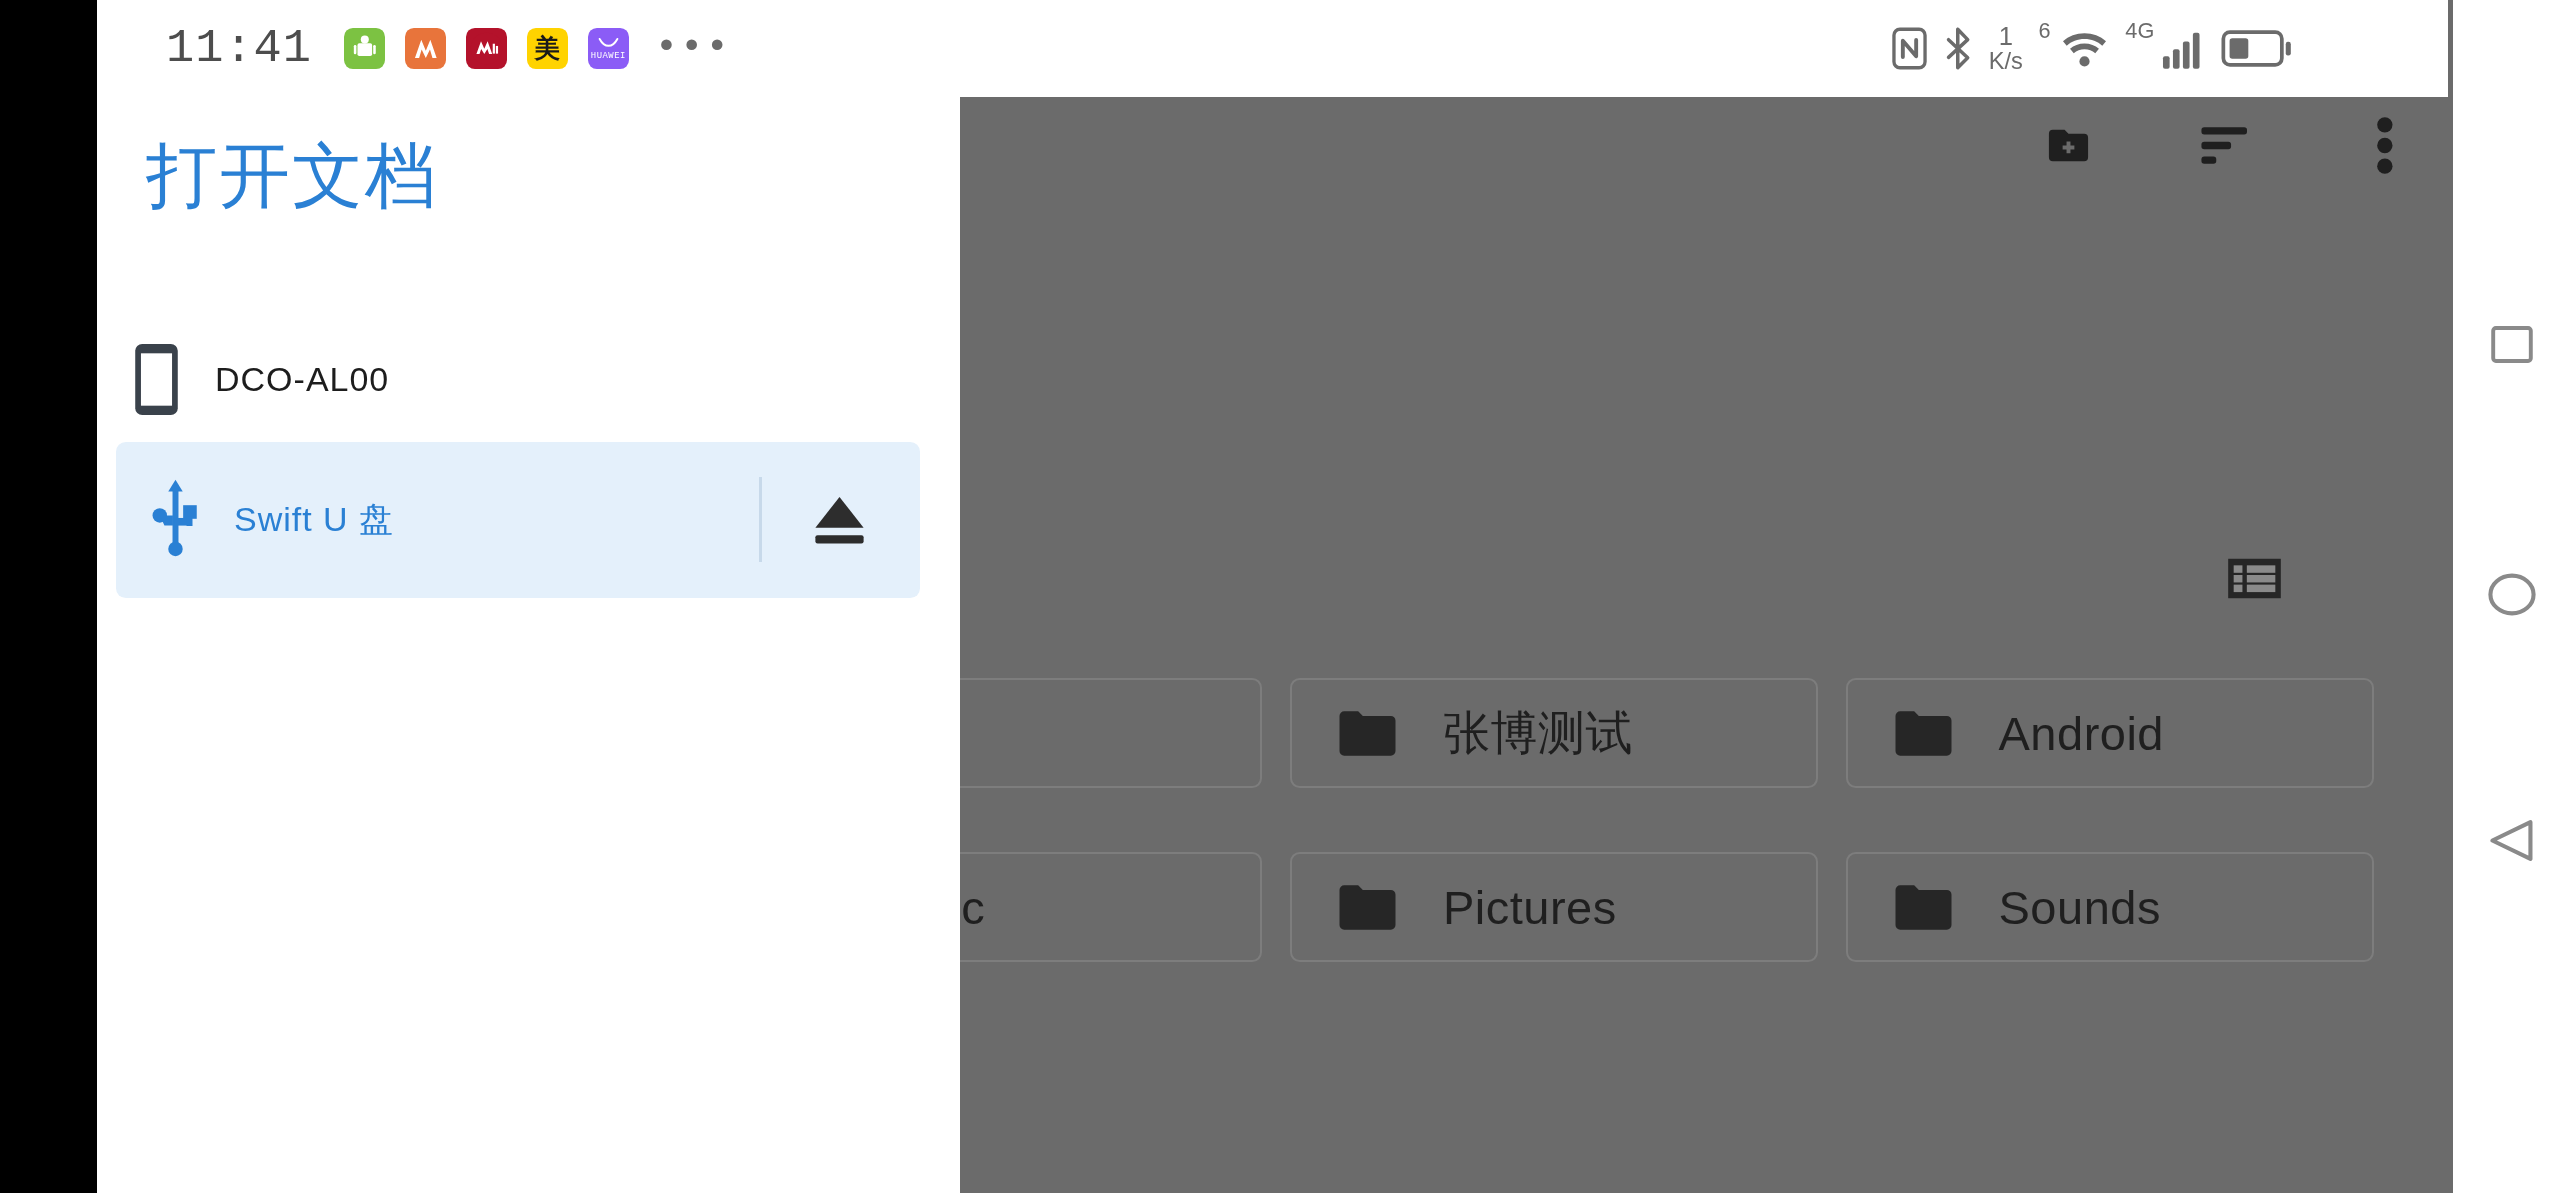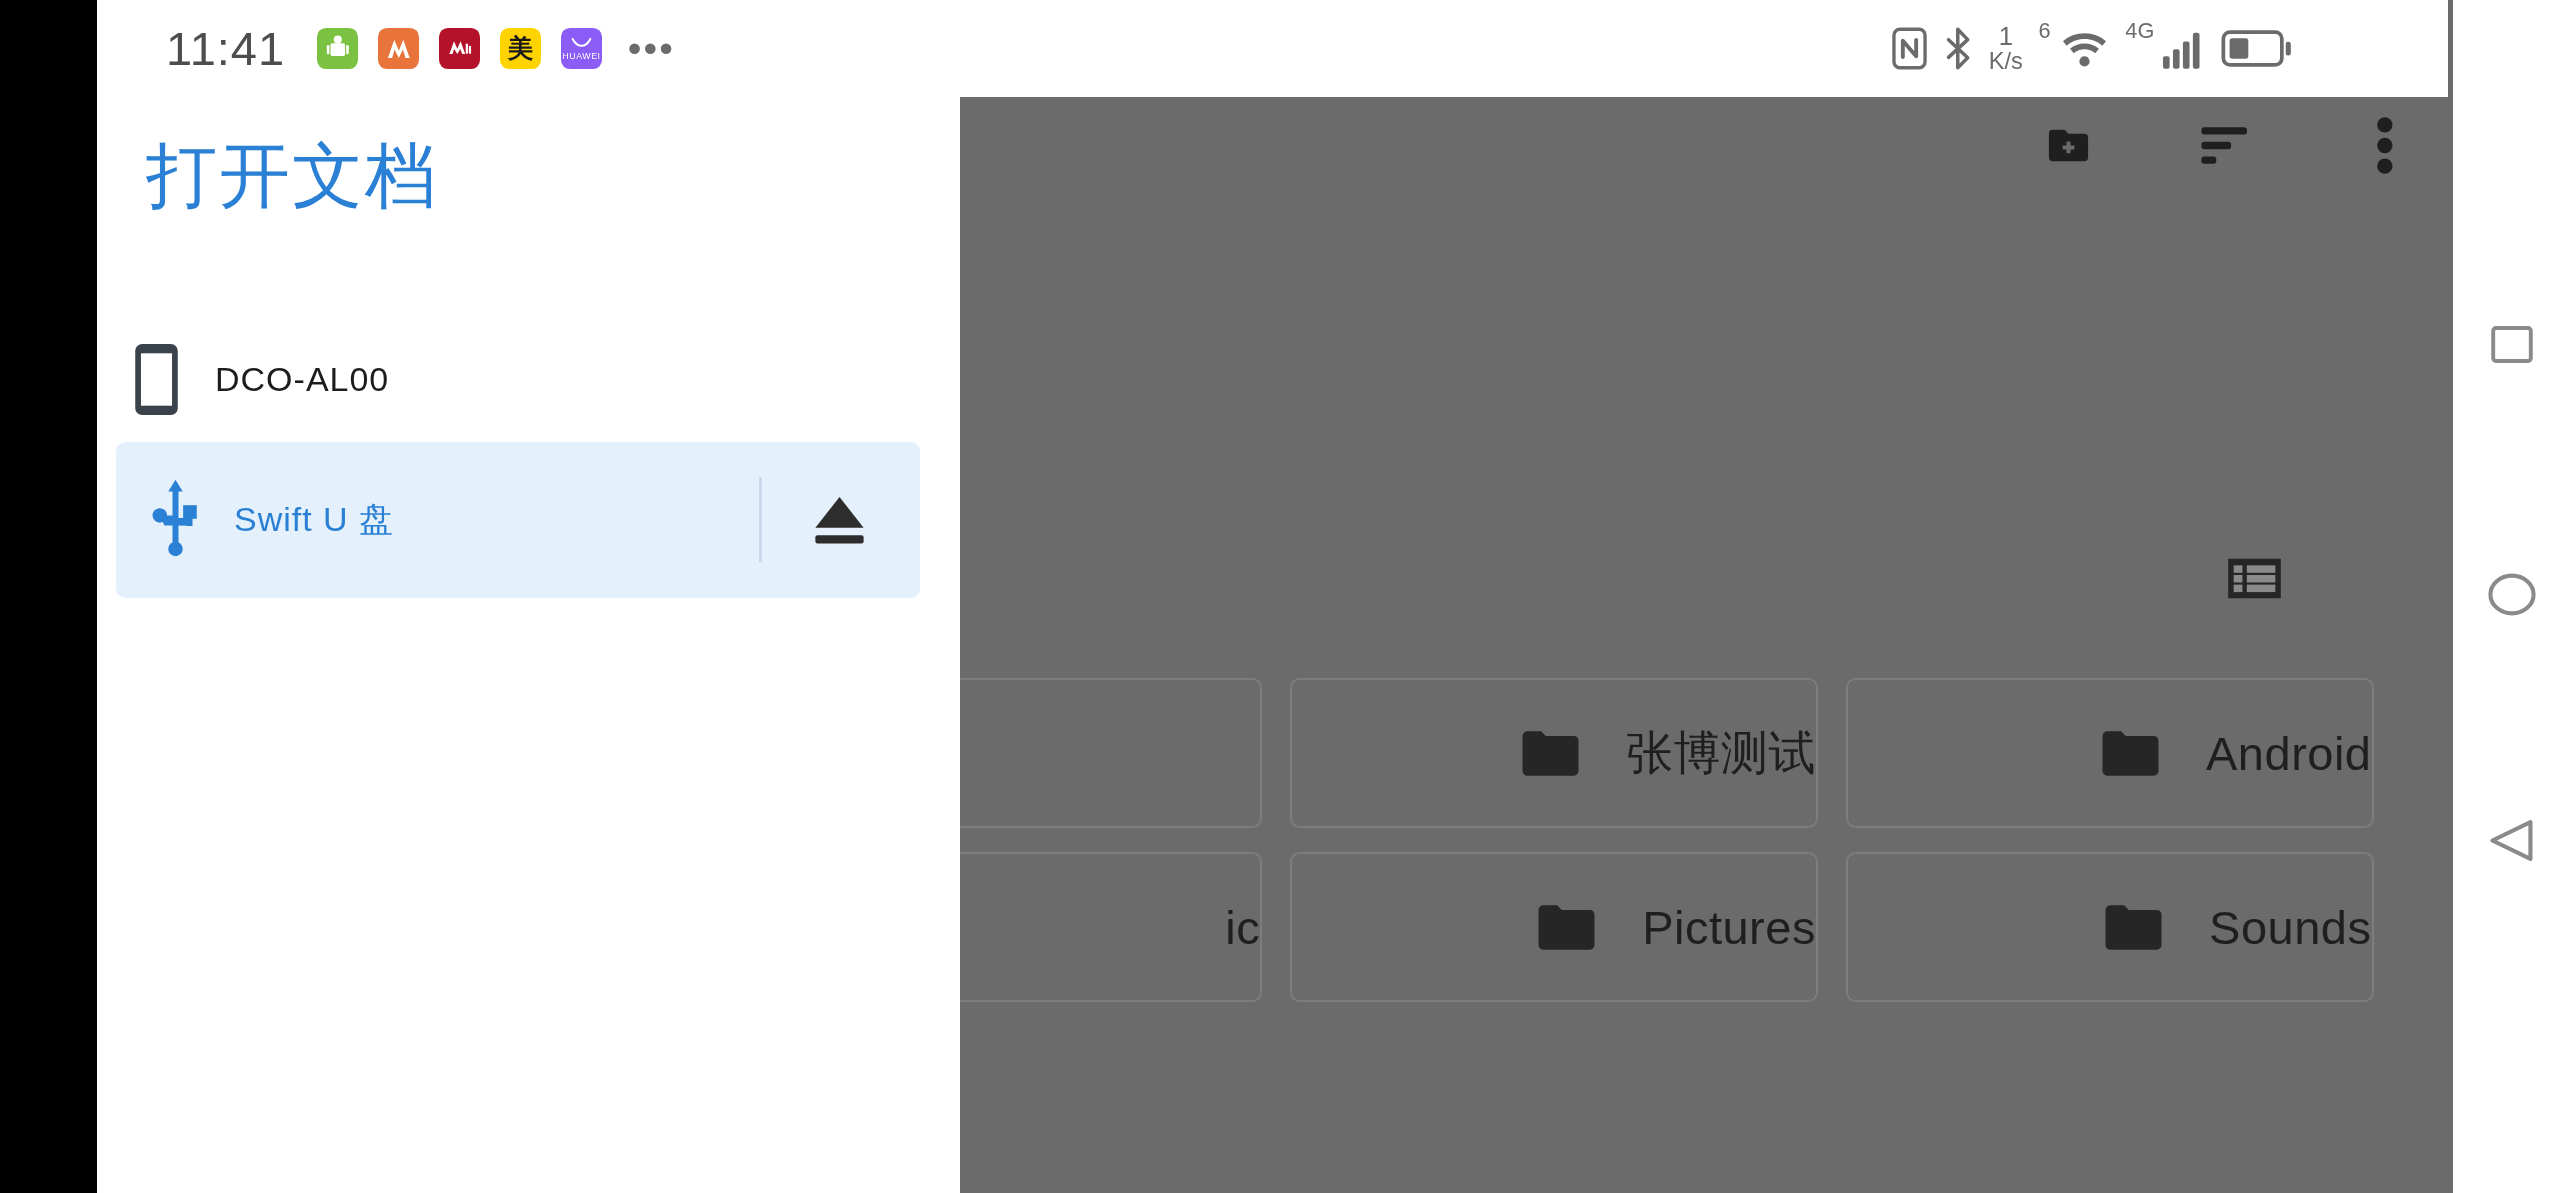--- a/index.html
+++ b/index.html
@@ -34,47 +34,46 @@
   .tb-icon{width:61px;height:61px;display:flex;align-items:center;justify-content:center;}
   .tb-icon svg{display:block;}
 
   .viewtoggle{position:absolute;left:1265px;top:451px;width:61px;height:61px;display:flex;align-items:center;justify-content:center;}
 
   .grid-area{position:absolute;left:0;top:473px;width:1489px;height:502px;}
   .grid-row{position:absolute;left:0;width:1489px;height:173px;display:flex;}
   .grid-row.r1{top:108px;}
   .grid-row.r2{top:282px;}
   .card{
-    height:150px;margin-right:27.6px;
+    height:110px;margin-right:27.6px;
     border:2px solid #7d7d7d;border-radius:9.8px;
     display:flex;align-items:center;
     box-sizing:border-box;padding-left:45px;
     background:transparent;
-    justify-content:flex-end;
   }
   .card.w1{width:325px;margin-left:-21.7px;}
   .card.w2{width:528px;}
   .card.w3{width:528px;margin-right:0;}
   .folder-ico{flex:0 0 auto;margin-right:45px;}
   .folder-ico svg{display:block;}
   .card-label{
     font-size:47px;color:#1f1f1f;white-space:nowrap;
     letter-spacing:0.5px;
   }
   .trunc{margin-left:-79px;}
 
   .use-folder-btn{
     position:absolute;left:959px;top:1063px;width:1469px;height:108px;
     background:#164271;display:flex;align-items:center;justify-content:center;
   }
   .use-folder-btn .lbl{font-size:49px;color:#b9b9b9;letter-spacing:3px;}
 
   
   .statusbar{position:absolute;left:97px;top:0;width:2351px;height:97px;}
-  .sb-left{position:absolute;left:69px;top:0;height:97px;display:flex;align-items:center;gap:20px;}
+  .sb-left{position:absolute;left:69px;top:0;height:97px;display:flex;align-items:center;gap:20px;font-family:Liberation Mono, monospace;}
   .sb-time{font-size:47px;color:#4d4d4d;letter-spacing:1px;margin-right:11.8px;}
   .appicon{width:41px;height:41px;border-radius:8.9px;display:flex;align-items:center;justify-content:center;
     font-size:21.7px;color:#fff;overflow:hidden;position:relative;}
   .appicon.nas{background:#7cc242;}
   .appicon.m{background:#e8743b;}
   .appicon.cmb{background:#b4122b;}
   .appicon.meit{background:#ffd300;color:#1a1a1a;font-weight:bold;font-size:25.6px;}
   .appicon.hw{background:#8b5cf6;}
   .appicon.hw .hwtxt{font-size:8.9px;letter-spacing:0.5px;color:#fff;position:absolute;bottom:7.9px;}
   .dots-more{color:#6b6b6b;font-size:39px;letter-spacing:2px;margin-left:5.9px;line-height:19.7px;}

